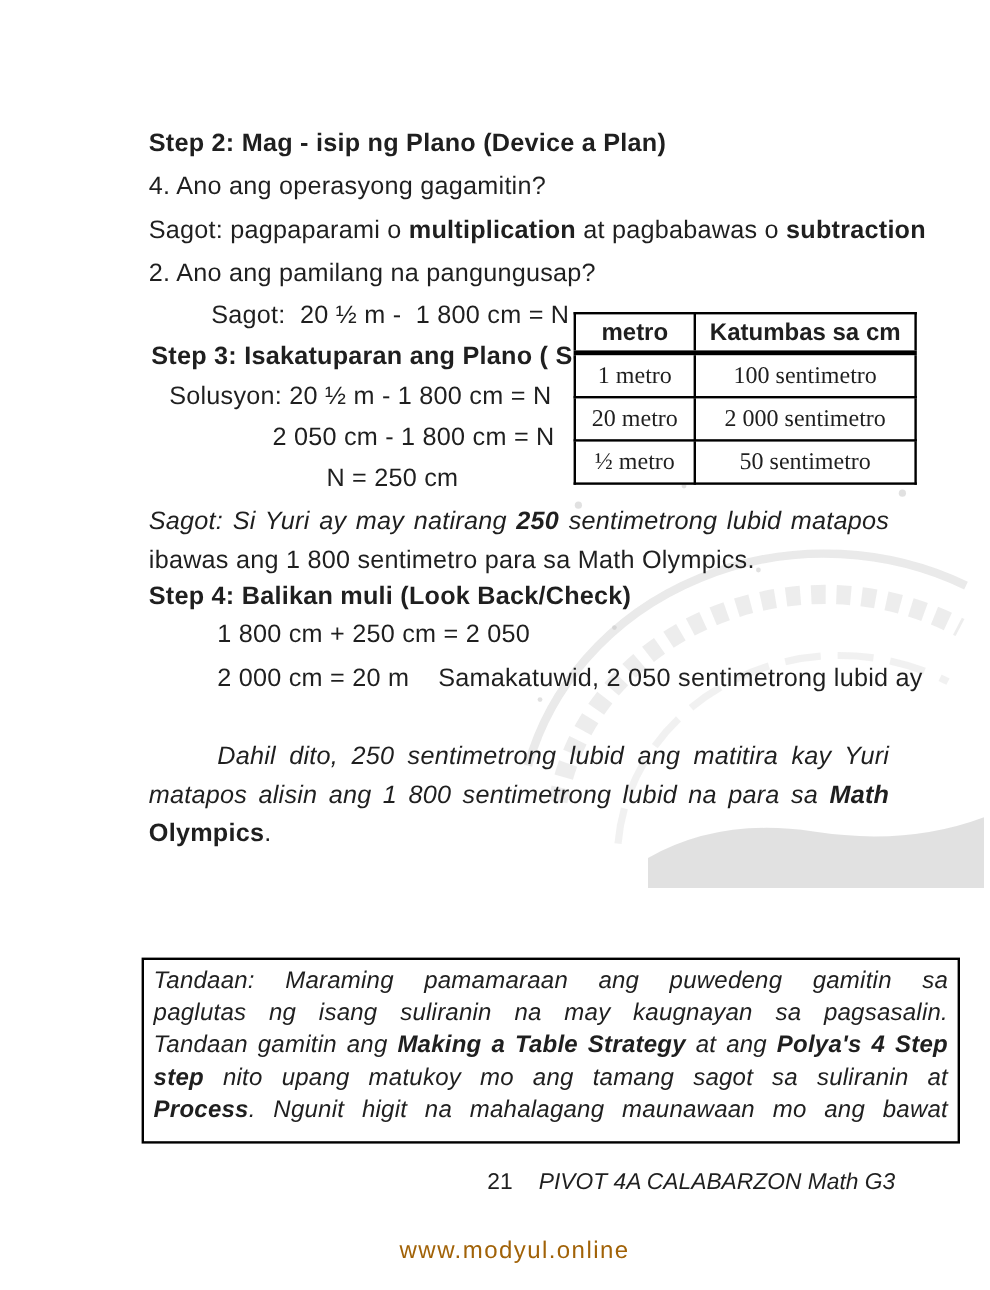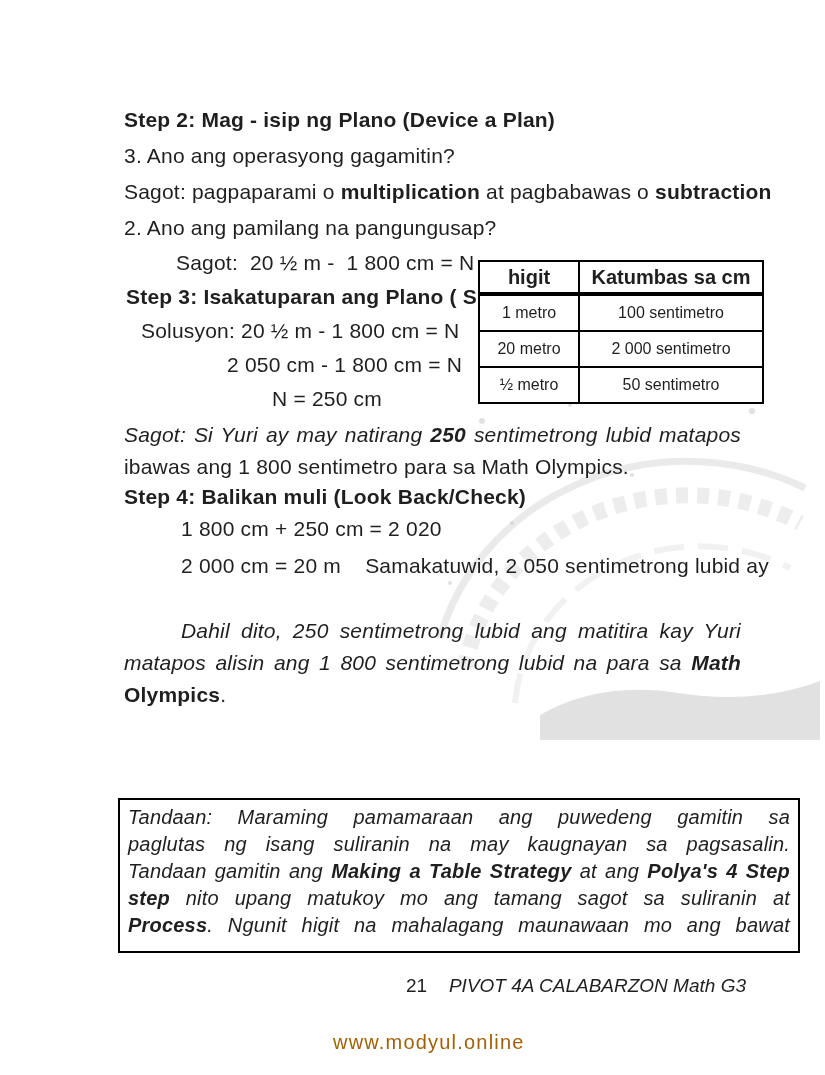--- a/index.html
+++ b/index.html
@@ -17,21 +17,21 @@
   .jl{text-align:justify;text-align-last:justify;font-style:italic;}
   .ind{padding-left:57px;}
 
   table.convtable{border-collapse:collapse;background:#fff;}
   table.convtable th, table.convtable td{
     border:2px solid #000;text-align:center;padding:0 6px;vertical-align:middle;
   }
   table.convtable th{
     font-size:20px;font-weight:bold;height:30px;border-bottom:4px solid #000;
   }
-  table.convtable td{font-size:16px;height:34px;}
+  table.convtable td{font-size:20px;height:34px;font-family:Liberation Serif, serif;}
   .col-metro{width:86px;}
   .col-cm{width:170px;}
 
   .notebox{
     left:118px;top:798px;width:682px;box-sizing:border-box;
     border:2px solid #000;padding:4px 8px 12px 8px;
   }
   .nline{font-size:20px;line-height:27px;letter-spacing:.2px;}
 
   .pgnum{left:406px;top:975px;font-size:19px;}
@@ -57,40 +57,40 @@
       <circle cx="150" cy="22" r="2"></circle>
       <circle cx="332" cy="28" r="3"></circle>
       <circle cx="92" cy="140" r="2"></circle>
       <circle cx="212" cy="92" r="2"></circle>
       <circle cx="30" cy="200" r="2"></circle>
     </g>
   </svg>
 
   <div class="abs line h" style="left:124px;top:107px">Step 2: Mag - isip ng Plano (Device a Plan)</div>
 
-  <div class="abs line" style="left:124px;top:143px">3. Ano ang operasyong gagamitin?</div>
+  <div class="abs line" style="left:124px;top:143px">4. Ano ang operasyong gagamitin?</div>
 
   <div class="abs line" style="left:124px;top:179px">
     <span>Sagot: pagpaparami o </span><span class="b">multiplication</span><span> at pagbabawas o </span><span class="b">subtraction</span>
   </div>
 
   <div class="abs line" style="left:124px;top:215px">2. Ano ang pamilang na pangungusap?</div>
 
   <div class="abs line pre" style="left:176px;top:250px">Sagot:  20 ½ m -  1 800 cm = N</div>
 
   <div class="abs line h" style="left:126px;top:284px">Step 3: Isakatuparan ang Plano ( Solve)</div>
 
   <div class="abs line" style="left:141px;top:318px">Solusyon: 20 ½ m - 1 800 cm = N</div>
   <div class="abs line" style="left:227px;top:352px">2 050 cm - 1 800 cm = N</div>
   <div class="abs line" style="left:272px;top:386px">N = 250 cm</div>
 
   <table class="abs convtable" style="left:478px;top:260px">
     <thead>
       <tr>
-        <th class="col-metro">higit</th>
+        <th class="col-metro">metro</th>
         <th class="col-cm">Katumbas sa cm</th>
       </tr>
     </thead>
     <tbody>
       <tr>
         <td>1 metro</td>
         <td>100 sentimetro</td>
       </tr>
       <tr>
         <td>20 metro</td>
@@ -103,21 +103,21 @@
     </tbody>
   </table>
 
   <div class="abs para" style="left:124px;top:419px">
     <div class="jl"><span>Sagot: Si Yuri ay may natirang </span><span class="b">250</span><span> sentimetrong lubid matapos</span></div>
     <div>ibawas ang 1 800 sentimetro para sa Math Olympics.</div>
   </div>
 
   <div class="abs line h" style="left:124px;top:484px">Step 4: Balikan muli (Look Back/Check)</div>
 
-  <div class="abs line" style="left:181px;top:516px">1 800 cm + 250 cm = 2 020</div>
+  <div class="abs line" style="left:181px;top:516px">1 800 cm + 250 cm = 2 050</div>
 
   <div class="abs para" style="left:124px;top:550px">
     <div class="pre ind">2 000 cm = 20 m    Samakatuwid, 2 050 sentimetrong lubid ay</div>
   </div>
 
   <div class="abs para" style="left:124px;top:615px">
     <div class="jl ind">Dahil dito, 250 sentimetrong lubid ang matitira kay Yuri</div>
     <div class="jl"><span>matapos alisin ang 1 800 sentimetrong lubid na para sa </span><span class="b">Math</span></div>
     <div><span class="b">Olympics</span><span>.</span></div>
   </div>

